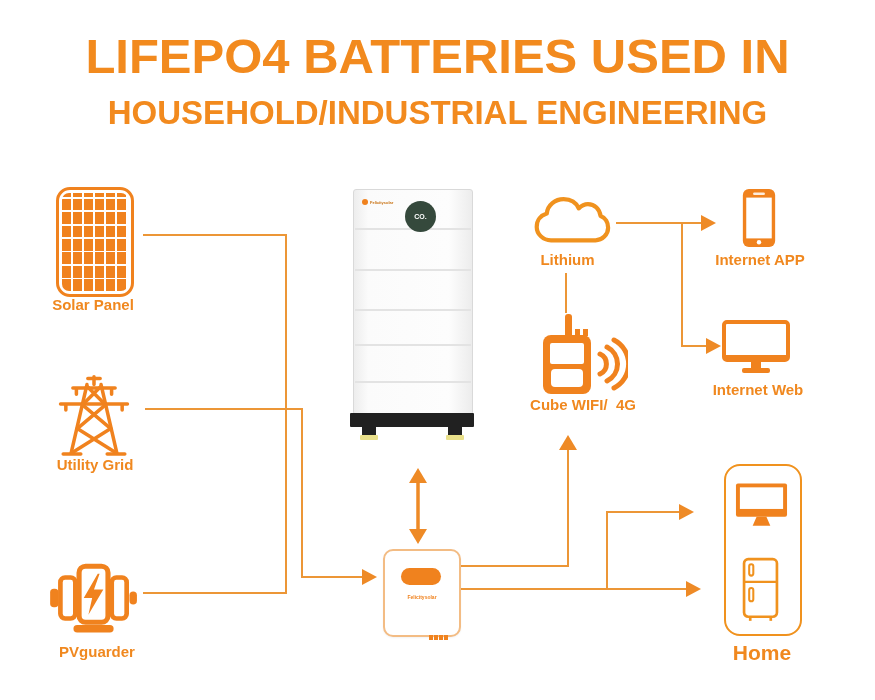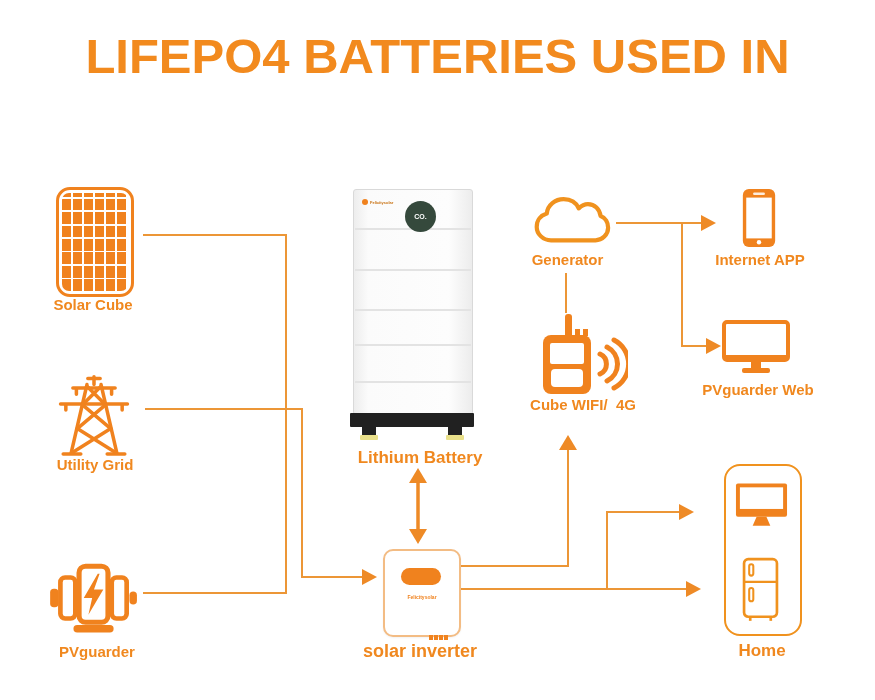--- a/index.html
+++ b/index.html
@@ -54,20 +54,21 @@
   .home-box{position:absolute;left:724px;top:464px;width:74px;height:168px;
             border:2.5px solid #F0921E;border-radius:16px;background:#fff;}
   .icon{position:absolute;}
 </style>
 </head>
 <body>
 
 <div id="canvas">
 
   <div class="ttl1">LIFEPO4 BATTERIES USED IN</div>
+  <div class="ttl2">HOUSEHOLD/INDUSTRIAL ENGINEERING</div>
 
   <div class="ln" style="left:143px;top:234px;width:144px;height:2px;"></div>
   <div class="ln" style="left:285px;top:234px;width:2px;height:360px;"></div>
   <div class="ln" style="left:143px;top:592px;width:144px;height:2px;"></div>
   <div class="ln" style="left:145px;top:408px;width:158px;height:2px;"></div>
   <div class="ln" style="left:301px;top:408px;width:2px;height:170px;"></div>
   <div class="ln" style="left:301px;top:576px;width:62px;height:2px;"></div>
   <div class="arrow-r" style="left:362px;top:569px;"></div>
 
   <div class="ln" style="left:457px;top:565px;width:112px;height:2px;"></div>
@@ -83,21 +84,21 @@
   <div class="ln" style="left:616px;top:222px;width:86px;height:2px;"></div>
   <div class="arrow-r" style="left:701px;top:215px;"></div>
   <div class="ln" style="left:681px;top:222px;width:2px;height:125px;"></div>
   <div class="ln" style="left:681px;top:345px;width:26px;height:2px;"></div>
   <div class="arrow-r" style="left:706px;top:338px;"></div>
   <div class="ln" style="left:565px;top:273px;width:2px;height:40px;"></div>
 
   <div class="solar">
     <div class="solar-grid"></div>
   </div>
-  <div class="lbl" style="left:28px;top:296px;width:130px;">Solar Cube</div>
+  <div class="lbl" style="left:28px;top:296px;width:130px;">Solar Panel</div>
 
   <svg class="icon" style="left:50px;top:374px;" width="88" height="88" viewBox="0 0 100 100">
     <g stroke="#F0821E" stroke-width="4" fill="none" stroke-linecap="round" stroke-linejoin="round">
       <path d="M50,3 V12 M43,5 H57"></path>
       <path d="M26,16 H74 M30,16 V23 M70,16 V23"></path>
       <path d="M12,34 H88 M18,34 V41 M82,34 V41"></path>
       <path d="M42,12 L24,90 M58,12 L76,90"></path>
       <path d="M42,14 L63,35 M58,14 L37,35"></path>
       <path d="M37,35 L69,62 M63,35 L31,62"></path>
       <path d="M31,62 L74,89 M69,62 L26,89"></path>
@@ -127,44 +128,42 @@
       <span class="dot"></span>
       <span class="txt">Felicitysolar</span>
     </div>
     <div class="bat-disp">CO.</div>
   </div>
   <div class="bat-base"></div>
   <div class="bat-foot" style="left:362px;"></div>
   <div class="bat-foot" style="left:448px;"></div>
   <div class="bat-pad" style="left:360px;"></div>
   <div class="bat-pad" style="left:446px;"></div>
-  <div class="lbl" style="left:330px;top:448px;width:180px;font-size:17px;">Lithium Battery</div>
 
   <svg class="icon" style="left:405px;top:466px;" width="26" height="80" viewBox="0 0 26 80">
     <line x1="13" y1="14" x2="13" y2="66" stroke="#EE8A26" stroke-width="3.5"></line>
     <polygon points="13,2 4,17 22,17" fill="#EE8A26"></polygon>
     <polygon points="13,78 4,63 22,63" fill="#EE8A26"></polygon>
   </svg>
 
   <div class="inv">
     <div class="inv-pill"></div>
     <div class="inv-brand">Felicitysolar</div>
     <div class="inv-term">
       <span></span>
         <span></span>
         <span></span>
         <span></span>
     </div>
   </div>
-  <div class="lbl" style="left:330px;top:641px;width:180px;font-size:18px;">solar inverter</div>
 
   <svg class="icon" style="left:530px;top:191px;" width="84" height="60" viewBox="0 0 100 70">
     <path d="M25,58 C15,58 8,50 8,42 C8,34 13,28 20,26 C21,16 30,9 40,9 C48,9 55,13 58,20 C61,17 65,15 69,15 C77,15 83,21 84,29 C90,31 93,37 93,43 C93,51 86,58 78,58 Z" fill="#fff" stroke="#F0921E" stroke-width="5" stroke-linejoin="round"></path>
   </svg>
-  <div class="lbl" style="left:505px;top:251px;width:125px;">Generator</div>
+  <div class="lbl" style="left:505px;top:251px;width:125px;">Lithium</div>
 
   <svg class="icon" style="left:538px;top:314px;" width="90" height="82" viewBox="0 0 90 82">
     <rect x="27" y="0" width="7" height="24" rx="3" fill="#F0821E"></rect>
     <rect x="37" y="15" width="5" height="7" fill="#F0821E"></rect>
     <rect x="45" y="15" width="5" height="7" fill="#F0821E"></rect>
     <rect x="5" y="21" width="48" height="59" rx="8" fill="#F0821E"></rect>
     <rect x="12" y="29" width="34" height="21" rx="2" fill="#fff"></rect>
     <rect x="13" y="55" width="32" height="18" rx="4" fill="#fff"></rect>
     <g stroke="#F0821E" stroke-width="5" fill="none" stroke-linecap="round">
       <path d="M62,40 a11,11 0 0 1 0,20"></path>
@@ -181,31 +180,31 @@
     <circle cx="20" cy="63.5" r="2.6" fill="#fff"></circle>
   </svg>
   <div class="lbl" style="left:690px;top:251px;width:140px;">Internet APP</div>
 
   <svg class="icon" style="left:720px;top:319px;" width="72" height="58" viewBox="0 0 72 58">
     <rect x="4" y="3" width="64" height="38" rx="3" fill="#fff" stroke="#F0821E" stroke-width="4"></rect>
     <rect x="4" y="36" width="64" height="6" fill="#F0821E"></rect>
     <rect x="31" y="42" width="10" height="7" fill="#F0821E"></rect>
     <rect x="22" y="49" width="28" height="5" rx="2" fill="#F0821E"></rect>
   </svg>
-  <div class="lbl" style="left:688px;top:381px;width:140px;">PVguarder Web</div>
+  <div class="lbl" style="left:688px;top:381px;width:140px;">Internet Web</div>
 
   <div class="home-box"></div>
   <svg class="icon" style="left:734px;top:481px;" width="55" height="50" viewBox="0 0 56 50">
     <rect x="2" y="2" width="52" height="34" rx="2" fill="#F0821E"></rect>
     <rect x="6" y="6" width="44" height="22" fill="#fff"></rect>
     <polygon points="23,36 33,36 37,45 19,45" fill="#F0821E"></polygon>
   </svg>
   <svg class="icon" style="left:742px;top:557px;" width="37" height="66" viewBox="0 0 36 64">
     <rect x="2" y="2" width="32" height="56" rx="4" fill="#fff" stroke="#F0921E" stroke-width="2.6"></rect>
     <line x1="2" y1="24" x2="34" y2="24" stroke="#F0921E" stroke-width="2.2"></line>
     <rect x="7" y="7" width="4" height="11" rx="2" fill="none" stroke="#F0921E" stroke-width="2"></rect>
     <rect x="7" y="30" width="4" height="13" rx="2" fill="none" stroke="#F0921E" stroke-width="2"></rect>
     <line x1="8" y1="58" x2="8" y2="62" stroke="#F0921E" stroke-width="2.6"></line>
     <line x1="28" y1="58" x2="28" y2="62" stroke="#F0921E" stroke-width="2.6"></line>
   </svg>
-  <div class="lbl" style="left:700px;top:641px;width:124px;font-size:17px;">Home</div>
+  <div class="lbl" style="left:700px;top:641px;width:124px;font-size:21px;">Home</div>
 
 </div>
 
 </body></html>

